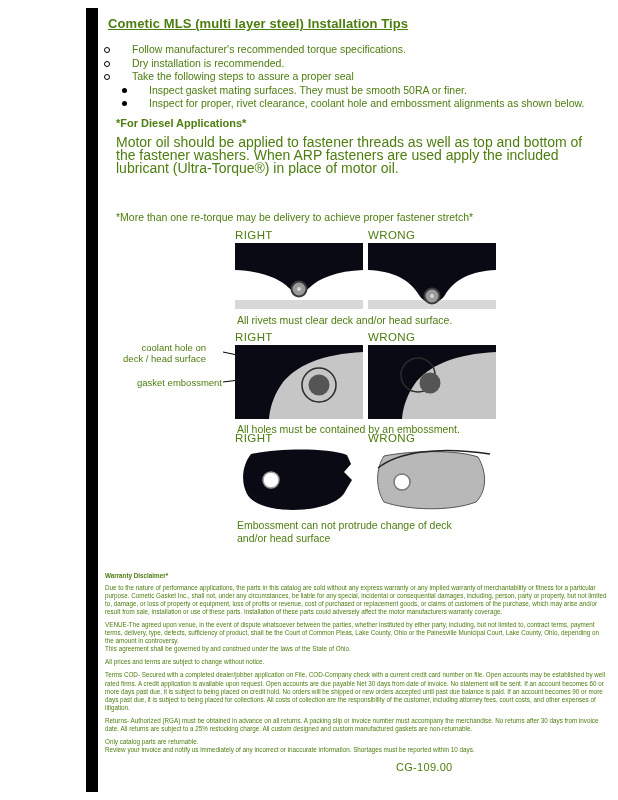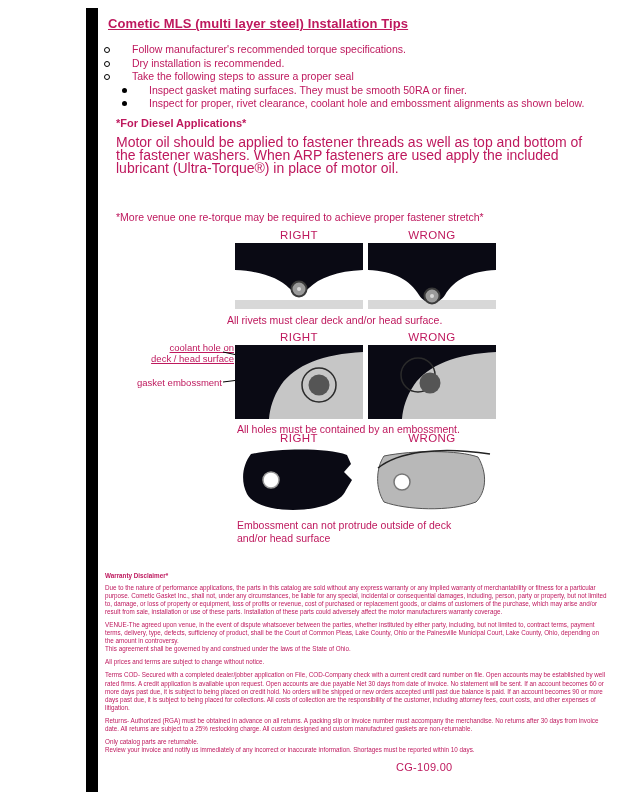--- a/index.html
+++ b/index.html
@@ -1,36 +1,36 @@
 <!DOCTYPE html>
 <html><head>
 <meta charset="utf-8">
 <style>
   html,body{margin:0;padding:0;background:#fff;}
   .page{
     position:relative;width:618px;height:800px;background:#fff;overflow:hidden;
-    font-family:"Liberation Sans","DejaVu Sans",sans-serif;color:#be185d;
+    font-family:"Liberation Sans","DejaVu Sans",sans-serif;color:#4d7c0f;
   }
   .left-bar{position:absolute;left:86px;top:8px;width:12px;height:784px;background:#000;}
 
   .title{position:absolute;left:108px;top:16px;margin:0;font-size:13px;font-weight:bold;text-decoration:underline;letter-spacing:.1px;}
 
   .tips{position:absolute;left:104px;top:43px;width:500px;font-size:10.5px;}
   .tip{display:flex;gap:22px;line-height:13.5px;align-items:flex-start;}
   .tip.sub{margin-left:18px;text-align:right;}
   .b-circ{flex:0 0 auto;width:4px;height:4px;border:1px solid #000;border-radius:50%;margin-top:4px;}
   .b-dot{flex:0 0 auto;width:5px;height:5px;background:#000;border-radius:50%;margin-top:4px;}
 
   .diesel-heading{position:absolute;left:116px;top:117px;font-size:11px;font-weight:bold;}
   .para{position:absolute;left:116px;width:480px;margin:0;font-size:14px;line-height:13px;}
   .p1{top:136px;}
   .p2{top:171px;}
   .note{position:absolute;left:116px;top:211px;font-size:10.5px;}
 
-  .dg-h{position:absolute;width:128px;text-align:center;font-size:11.5px;letter-spacing:.4px;}
+  .dg-h{position:absolute;width:128px;font-size:11.5px;letter-spacing:.4px;}
   .panel{position:absolute;display:block;}
   .caption{position:absolute;font-size:10.5px;line-height:13px;}
 
   .lbl{position:absolute;font-size:9.5px;line-height:11px;text-align:right;}
   .leader{position:absolute;}
   .leader line{stroke:#000;stroke-width:1;}
 
   .fine{position:absolute;left:105px;top:572px;width:504px;font-size:6.3px;line-height:1.28;}
   .fine-heading{font-weight:bold;margin-bottom:4px;}
   .grp{margin-bottom:5px;}
@@ -62,43 +62,43 @@
       <span>Inspect gasket mating surfaces.  They must be smooth 50RA or finer.</span>
     </div>
     <div class="tip sub">
       <span class="b-dot"></span>
       <span>Inspect for proper, rivet clearance, coolant hole and embossment alignments as shown below.</span>
     </div>
   </div>
 
   <div class="diesel-heading">*For Diesel Applications*</div>
   <p class="para p1">Motor oil should be applied to fastener threads as well as top and bottom of the fastener washers. When ARP fasteners are used apply the included lubricant (Ultra-Torque®) in place of motor oil.</p>
-  <div class="note">*More venue one re-torque may be required to achieve proper fastener stretch*</div>
+  <div class="note">*More than one re-torque may be delivery to achieve proper fastener stretch*</div>
 
   <div class="dg-h" style="left:235px;top:229px;">RIGHT</div>
   <div class="dg-h" style="left:368px;top:229px;">WRONG</div>
 
   <svg class="panel" style="left:235px;top:243px;" width="128" height="66" viewBox="0 0 128 66">
     <rect x="0" y="57" width="128" height="9" fill="#d8d8d8"></rect>
     <path d="M0,0 H128 V27 C102,28 84,35 74,45 C68,51 60,51 54,45 C44,35 26,28 0,27 Z" fill="#0a0a14"></path>
     <circle cx="64" cy="46" r="7.5" fill="#9a9a9a" stroke="#3a3a3a" stroke-width="2"></circle>
     <circle cx="64" cy="46" r="2" fill="#d8d8d8"></circle>
   </svg>
   <svg class="panel" style="left:368px;top:243px;" width="128" height="66" viewBox="0 0 128 66">
     <rect x="0" y="57" width="128" height="9" fill="#d8d8d8"></rect>
     <path d="M0,0 H128 V27 C102,28 86,37 77,52 C71,62 57,62 51,52 C42,37 26,28 0,27 Z" fill="#0a0a14"></path>
     <circle cx="64" cy="53" r="7.5" fill="#9a9a9a" stroke="#3a3a3a" stroke-width="2"></circle>
     <circle cx="64" cy="53" r="2" fill="#d8d8d8"></circle>
   </svg>
-  <div class="caption" style="left:227px;top:314px;">All rivets must clear deck and/or head surface.</div>
+  <div class="caption" style="left:237px;top:314px;">All rivets must clear deck and/or head surface.</div>
 
   <div class="dg-h" style="left:235px;top:331px;">RIGHT</div>
   <div class="dg-h" style="left:368px;top:331px;">WRONG</div>
 
-  <div class="lbl" style="left:140px;top:342px;width:94px;text-decoration:underline;">
+  <div class="lbl" style="left:112px;top:342px;width:94px;">
     <div>coolant hole on</div>
     <div>deck / head surface</div>
   </div>
   <div class="lbl" style="left:112px;top:377px;width:110px;">gasket embossment</div>
   <svg class="leader" style="left:223px;top:345px;" width="70" height="45" viewBox="0 0 70 45">
     <line x1="0" y1="7" x2="62" y2="20"></line>
     <line x1="0" y1="37" x2="56" y2="30"></line>
   </svg>
 
   <svg class="panel" style="left:235px;top:345px;" width="128" height="74" viewBox="0 0 128 74">
@@ -121,21 +121,21 @@
   <svg class="panel" style="left:235px;top:446px;" width="128" height="70" viewBox="0 0 128 70">
     <path d="M16,8 C46,2 92,2 112,9 L116,18 L109,26 L117,34 L111,44 C106,57 82,64 58,64 C36,64 17,58 12,48 C5,34 8,18 16,8 Z" fill="#0a0a14"></path>
     <circle cx="36" cy="34" r="8" fill="#ffffff" stroke="#9a9a9a" stroke-width="1.5"></circle>
   </svg>
   <svg class="panel" style="left:368px;top:446px;" width="128" height="70" viewBox="0 0 128 70">
     <path d="M16,10 C46,4 90,4 110,11 C120,28 118,46 108,56 C82,66 38,64 16,56 C7,42 8,22 16,10 Z" fill="#b8b8b8" stroke="#555" stroke-width="1"></path>
     <path d="M10,22 C30,6 70,0 122,8" fill="none" stroke="#222" stroke-width="1.5"></path>
     <circle cx="34" cy="36" r="8" fill="#ffffff" stroke="#777" stroke-width="1.5"></circle>
   </svg>
   <div class="caption" style="left:237px;top:519px;">
-    <div>Embossment can not protrude outside of deck</div>
+    <div>Embossment can not protrude change of deck</div>
     <div>and/or head surface</div>
   </div>
 
   <div class="fine">
     <div class="fine-heading">Warranty Disclaimer*</div>
     <div class="grp">
       <div>Due to the nature of performance applications, the parts in this catalog are sold without any express warranty or any implied warranty of merchantability or fitness for a particular purpose.  Cometic Gasket Inc., shall not, under any circumstances, be liable for any special, incidental or consequential damages, including, person, party or property, but not limited to, damage, or loss of property or equipment, loss of profits or revenue, cost of purchased or replacement goods, or claims of customers of the purchase, which may arise and/or result from sale, installation or use of these parts.  Installation of these parts could adversely affect the motor manufacturers warranty coverage.</div>
     </div>
     <div class="grp">
       <div>VENUE-The agreed upon venue, in the event of dispute whatsoever between the parties, whether instituted by either party, including, but not limited to, contract terms, payment terms, delivery, type, defects, sufficiency of product, shall be the Court of Common Pleas, Lake County, Ohio or the Painesville Municipal Court, Lake County, Ohio, depending on the amount in controversy.</div>

